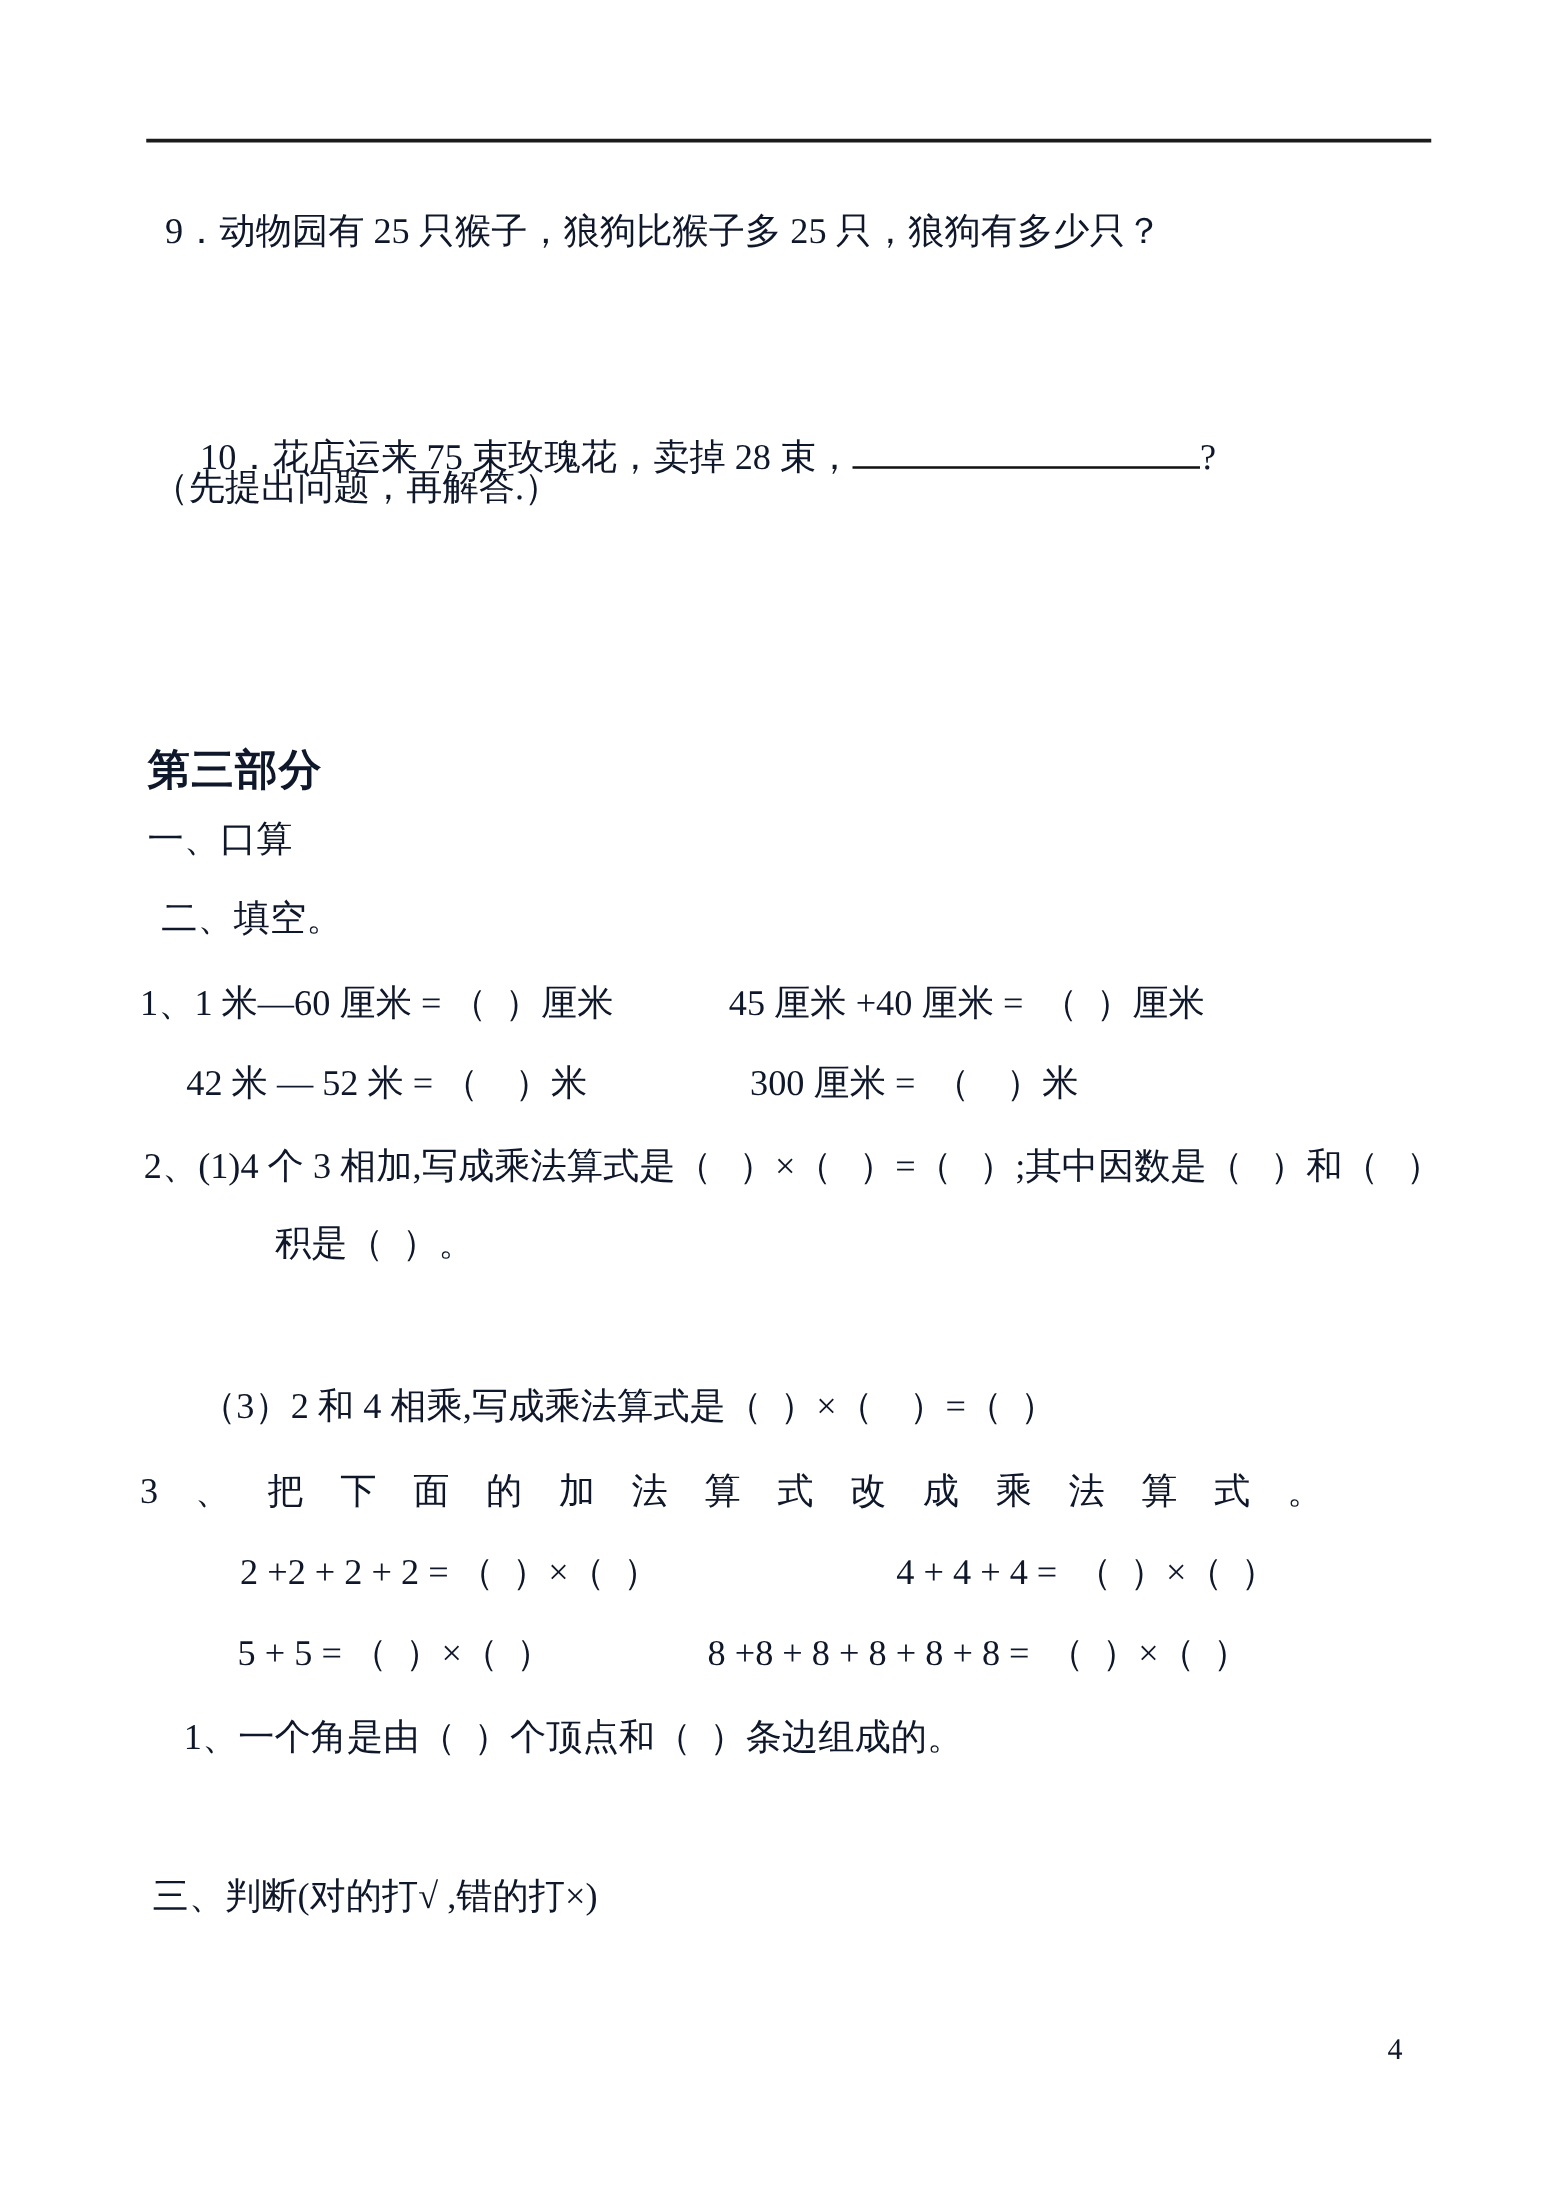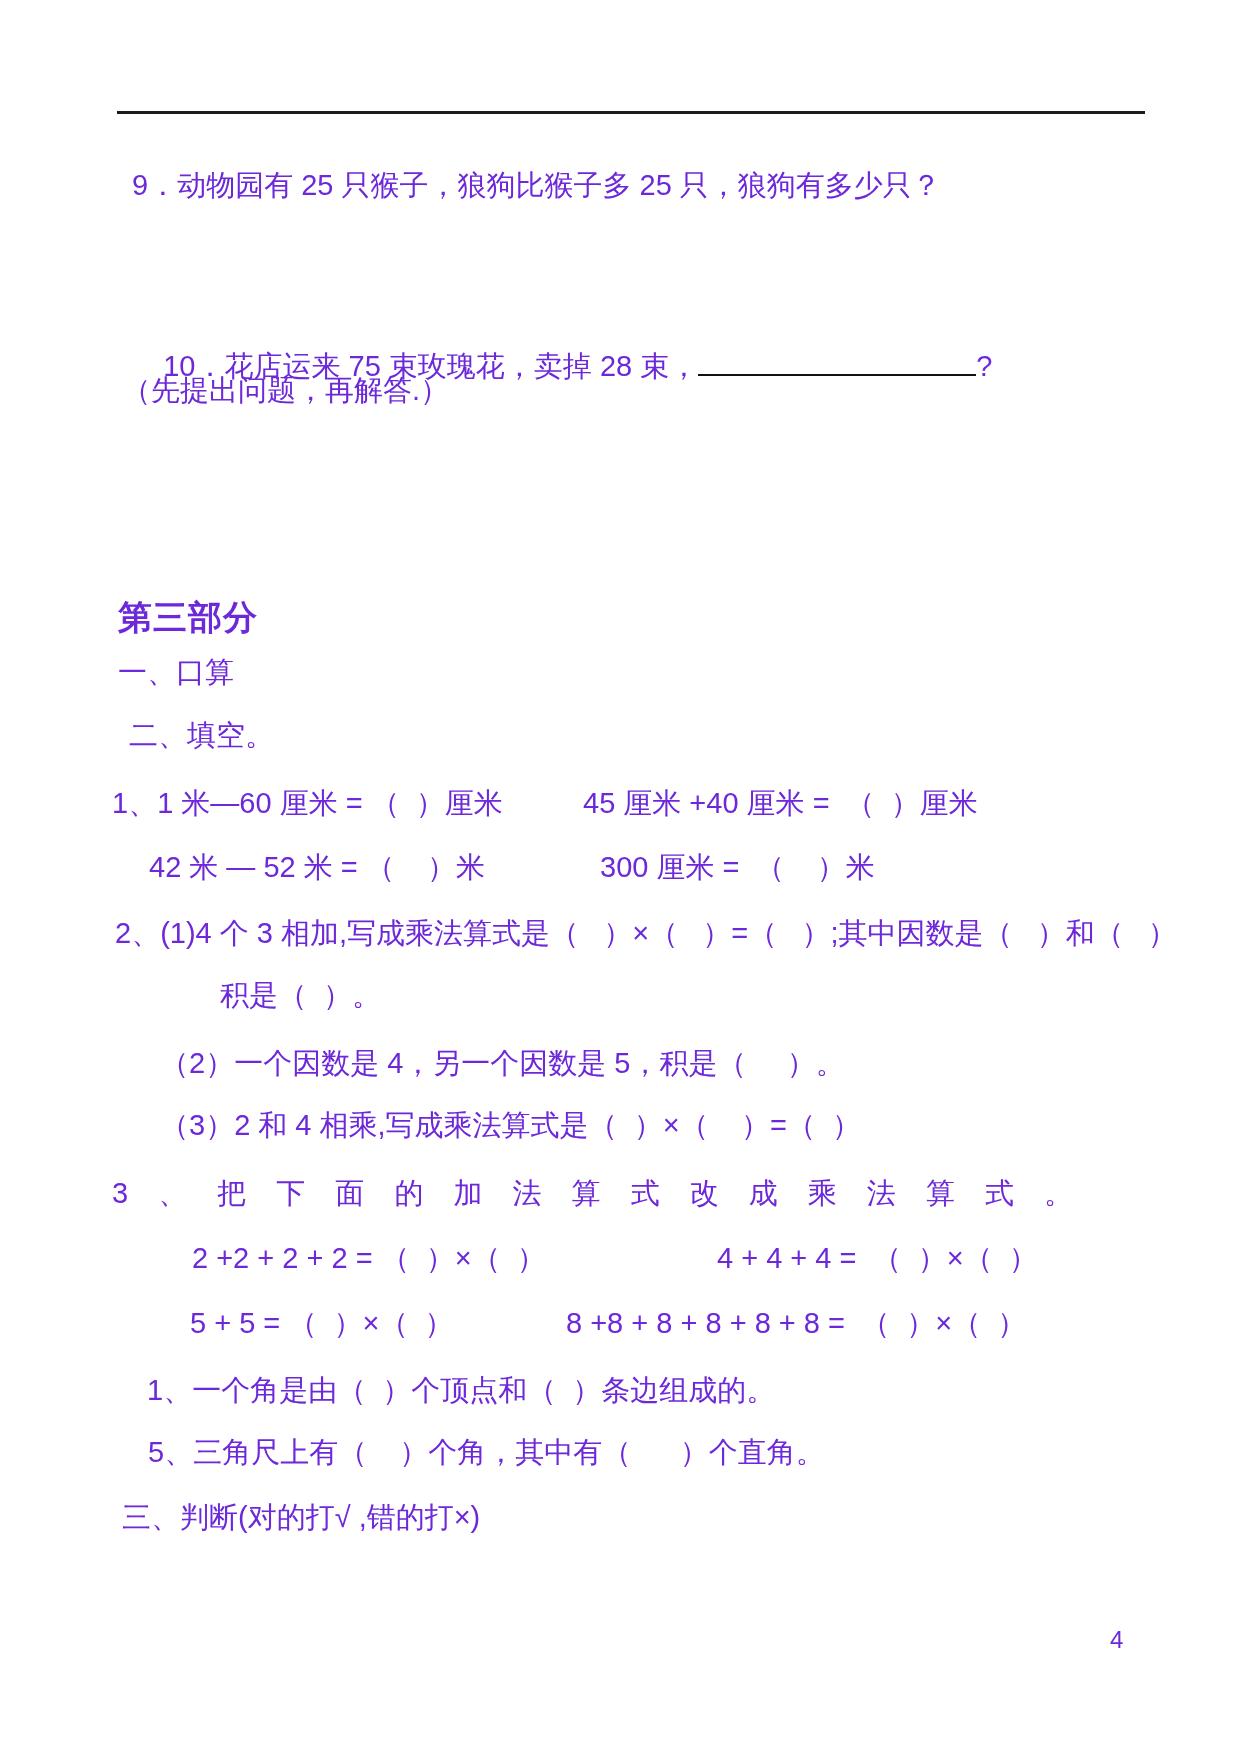--- a/index.html
+++ b/index.html
@@ -5,24 +5,24 @@
   html, body {
     margin: 0;
     padding: 0;
     background: #ffffff;
   }
   .page {
     position: relative;
     width: 1241px;
     height: 1648px;
     background: #ffffff;
-    font-family: Liberation Sans, sans-serif;
+    font-family: Liberation Serif, serif;
     font-size: 29px;
     line-height: 35px;
-    color: #6d28d9;
+    color: #0f172a;
     overflow: hidden;
   }
   .ln {
     position: absolute;
     white-space: pre-wrap;
   }
   .rule {
     position: absolute;
     left: 117px;
     top: 111px;
@@ -89,33 +89,31 @@
 
   <div class="ln r1c1">1、1 米—60 厘米 = （  ）厘米</div>
   <div class="ln r1c2">45 厘米 +40 厘米 =  （  ）厘米</div>
 
   <div class="ln r2c1">42 米 — 52 米 = （    ）米</div>
   <div class="ln r2c2">300 厘米 =  （    ）米</div>
 
   <div class="ln q21">2、(1)4 个 3 相加,写成乘法算式是（   ）×（   ）=（   ）;其中因数是（   ）和（   ）</div>
   <div class="ln q21b">积是（  ）。</div>
 
-  <div class="ln q22">（2）一个因数是 4，另一个因数是 5，积是（     ）。</div>
 
   <div class="ln q23">（3）2 和 4 相乘,写成乘法算式是（  ）×（    ）=（  ）</div>
 
   <div class="ln q3t">3 、 把 下 面 的 加 法 算 式 改 成 乘 法 算 式 。</div>
 
   <div class="ln q3r1c1">2 +2 + 2 + 2 = （  ）×（  ）</div>
   <div class="ln q3r1c2">4 + 4 + 4 =  （  ）×（  ）</div>
 
   <div class="ln q3r2c1">5 + 5 = （  ）×（  ）</div>
   <div class="ln q3r2c2">8 +8 + 8 + 8 + 8 + 8 =  （  ）×（  ）</div>
 
   <div class="ln q4">1、一个角是由（  ）个顶点和（  ）条边组成的。</div>
 
-  <div class="ln q5">5、三角尺上有（    ）个角，其中有（      ）个直角。</div>
 
   <div class="ln sec3">三、判断(对的打√ ,错的打×)</div>
 
   <div class="ln pagenum">4</div>
 
 </div>
 
 </body></html>

